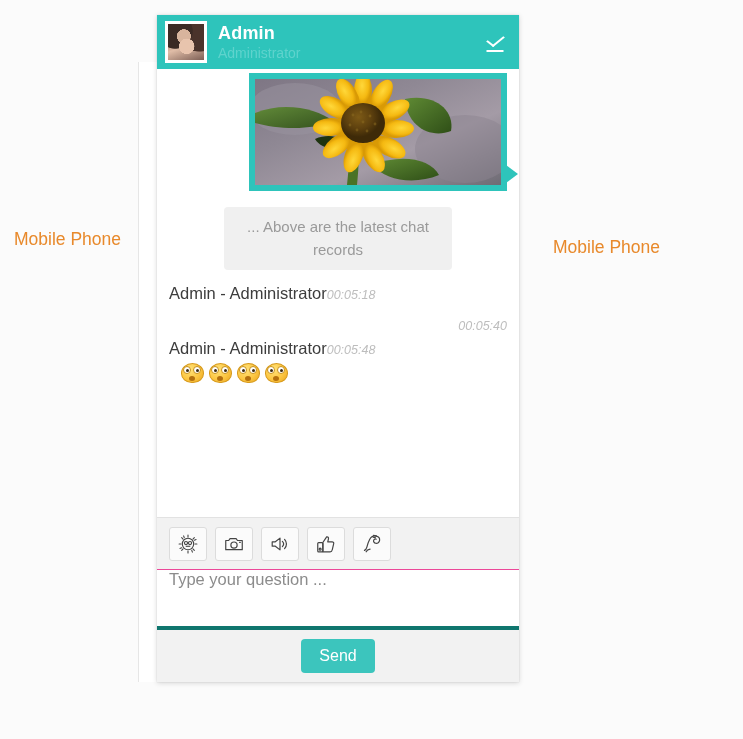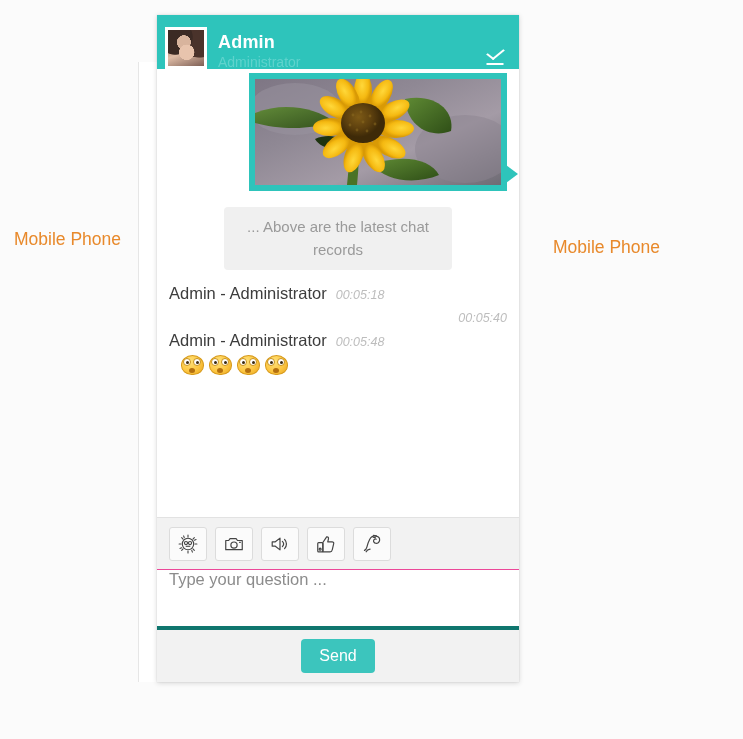--- a/index.html
+++ b/index.html
@@ -67,21 +67,21 @@
     flex-direction: column;
     overflow: hidden;
   }
 
   
   .wg-header {
     position: relative;
     height: 54px;
     background: #2ec4bb;
     display: flex;
-    align-items: flex-end;
+    align-items: center;
     padding: 0 10px 0 8px;
     flex: 0 0 auto;
   }
   .avatar {
     width: 42px;
     height: 42px;
     border: 3px solid #ffffff;
     background: #8a7169;
     flex: 0 0 auto;
     overflow: hidden;
@@ -177,21 +177,20 @@
     text-align: center;
   }
 
   
   .msg-block { margin-bottom: 4px; }
   .meta {
     font-size: 16.5px;
     color: #3d3d3d;
     display: flex;
     align-items: baseline;
-    gap: 9px;
     margin-bottom: 2px;
   }
   .meta .time {
     font-size: 12.5px;
     color: #bdbdbd;
     font-style: italic;
     text-align: right;
   }
   .agent-text {
     font-size: 16.5px;
@@ -201,21 +200,21 @@
     max-width: 300px;
   }
   .phone-no { color: #e8423f; }
 
   
   .user-row {
     display: flex;
     align-items: center;
     justify-content: flex-end;
     gap: 9px;
-    margin: 8px 0 6px 0;
+    margin: 16px 0 6px 0;
   }
   .user-row .time {
     font-size: 12.5px;
     color: #bdbdbd;
     font-style: italic;
   }
   .user-bubble {
     position: relative;
     background: #2ec4bb;
     color: #ffffff;

